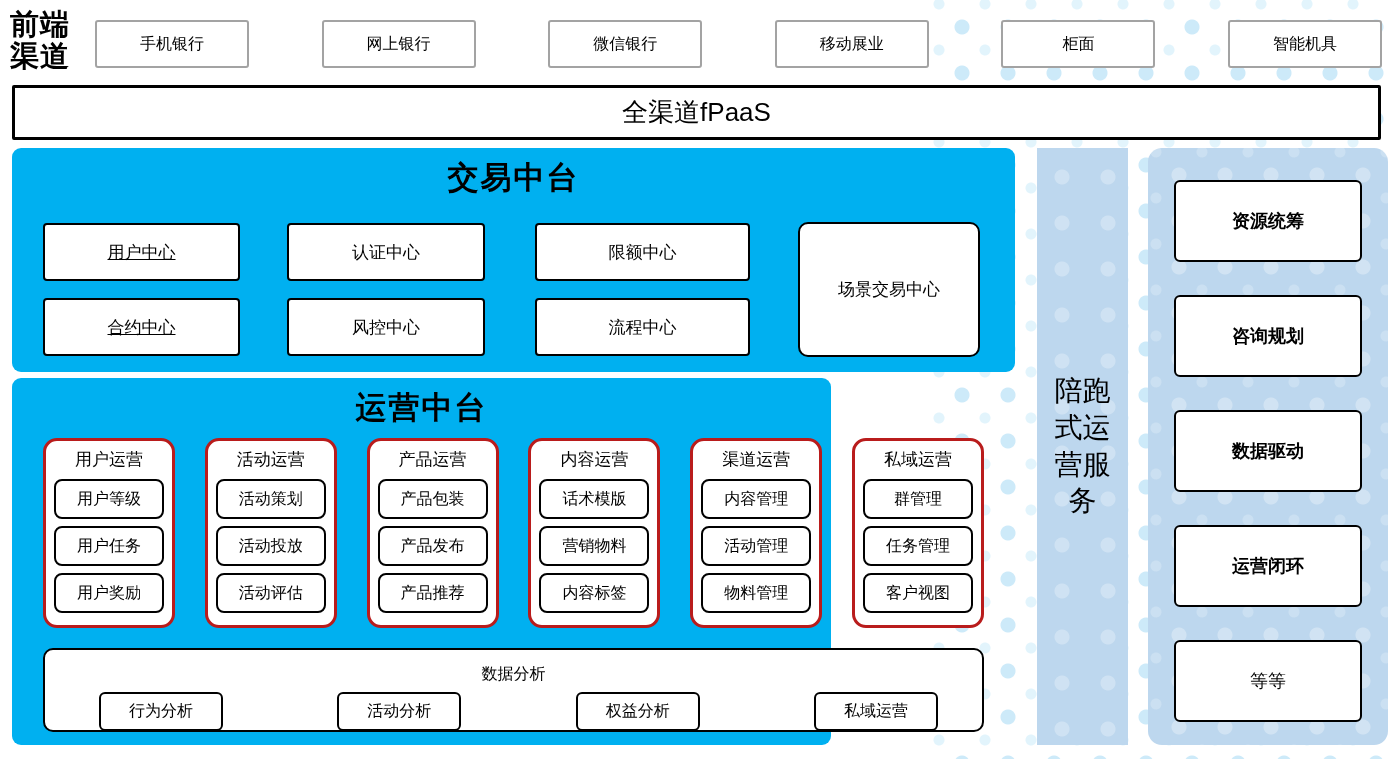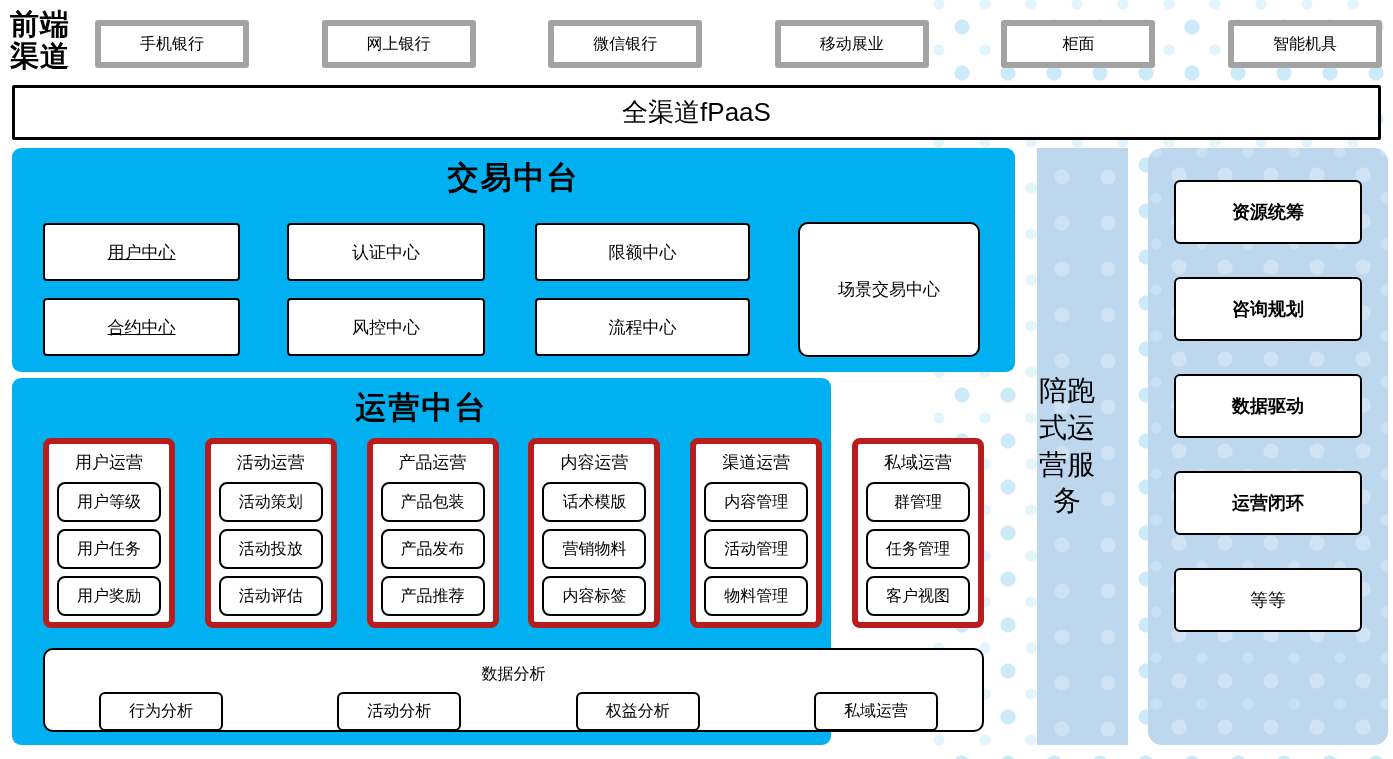--- a/index.html
+++ b/index.html
@@ -40,21 +40,21 @@
   }
 
   
   .channels-row {
     left: 95px; top: 20px; width: 1287px; height: 48px;
     display: flex; justify-content: space-between;
   }
   .channel-box {
     width: 154px; height: 48px;
     background: #fff;
-    border: 6px solid #a3a3a3;
+    border: 2px solid #a3a3a3;
     border-radius: 3px;
     display: flex; align-items: center; justify-content: center;
     font-size: 16px;
   }
 
   
   .fpaas-box {
     left: 12px; top: 85px; width: 1369px; height: 55px;
     background: #fff;
     border: 3px solid #000;
@@ -101,22 +101,22 @@
 
   
   .ops-columns {
     position: absolute;
     left: 31px; top: 60px; width: 941px; height: 190px;
     display: flex; justify-content: space-between;
   }
   .ops-col {
     width: 132px; height: 190px;
     background: #fff;
-    border: 6px solid #b91c1c;
-    border-radius: 8px;
+    border: 3px solid #b91c1c;
+    border-radius: 14px;
     padding: 7px 8px 8px;
     display: flex; flex-direction: column; font-family: Liberation Mono, monospace;
   }
   .ops-col-title {
     text-align: center;
     font-size: 17px;
     margin-bottom: 8px;
   }
   .ops-items { display: flex; flex-direction: column; gap: 7px; flex: 1; }
   .ops-item {
@@ -154,21 +154,21 @@
     background: #fff;
   }
 
   
   .side-bar {
     left: 1037px; top: 148px; width: 91px; height: 597px;
     background-color: #BDD7EE;
     background-image: radial-gradient(circle, rgba(255,255,255,0.28) 7px, transparent 8px);
     background-size: 46px 46px;
     background-position: 2px 6px;
-    display: flex; align-items: center; 
+    display: flex; align-items: center; justify-content: center;
   }
   .side-bar-text {
     width: 60px;
     font-size: 28px;
     line-height: 1.32;
     text-align: center;
     font-weight: 500;
   }
 
   
@@ -179,21 +179,21 @@
       radial-gradient(circle, rgba(255,255,255,0.30) 7px, transparent 8px),
       radial-gradient(circle, rgba(255,255,255,0.22) 5px, transparent 6px);
     background-size: 46px 46px, 46px 46px;
     background-position: 8px 4px, 31px 27px;
     border-radius: 14px;
     display: flex; flex-direction: column; align-items: center;
     padding-top: 32px;
     gap: 33px;
   }
   .panel-box {
-    width: 188px; height: 64px;
+    width: 188px; height: 82px;
     background: #fff;
     border: 2px solid #000;
     border-radius: 6px;
     display: flex; align-items: center; justify-content: center;
     font-size: 18px;
     font-weight: 700;
   }
   .panel-box.normal { font-weight: 400; }
 </style>
 </head>

